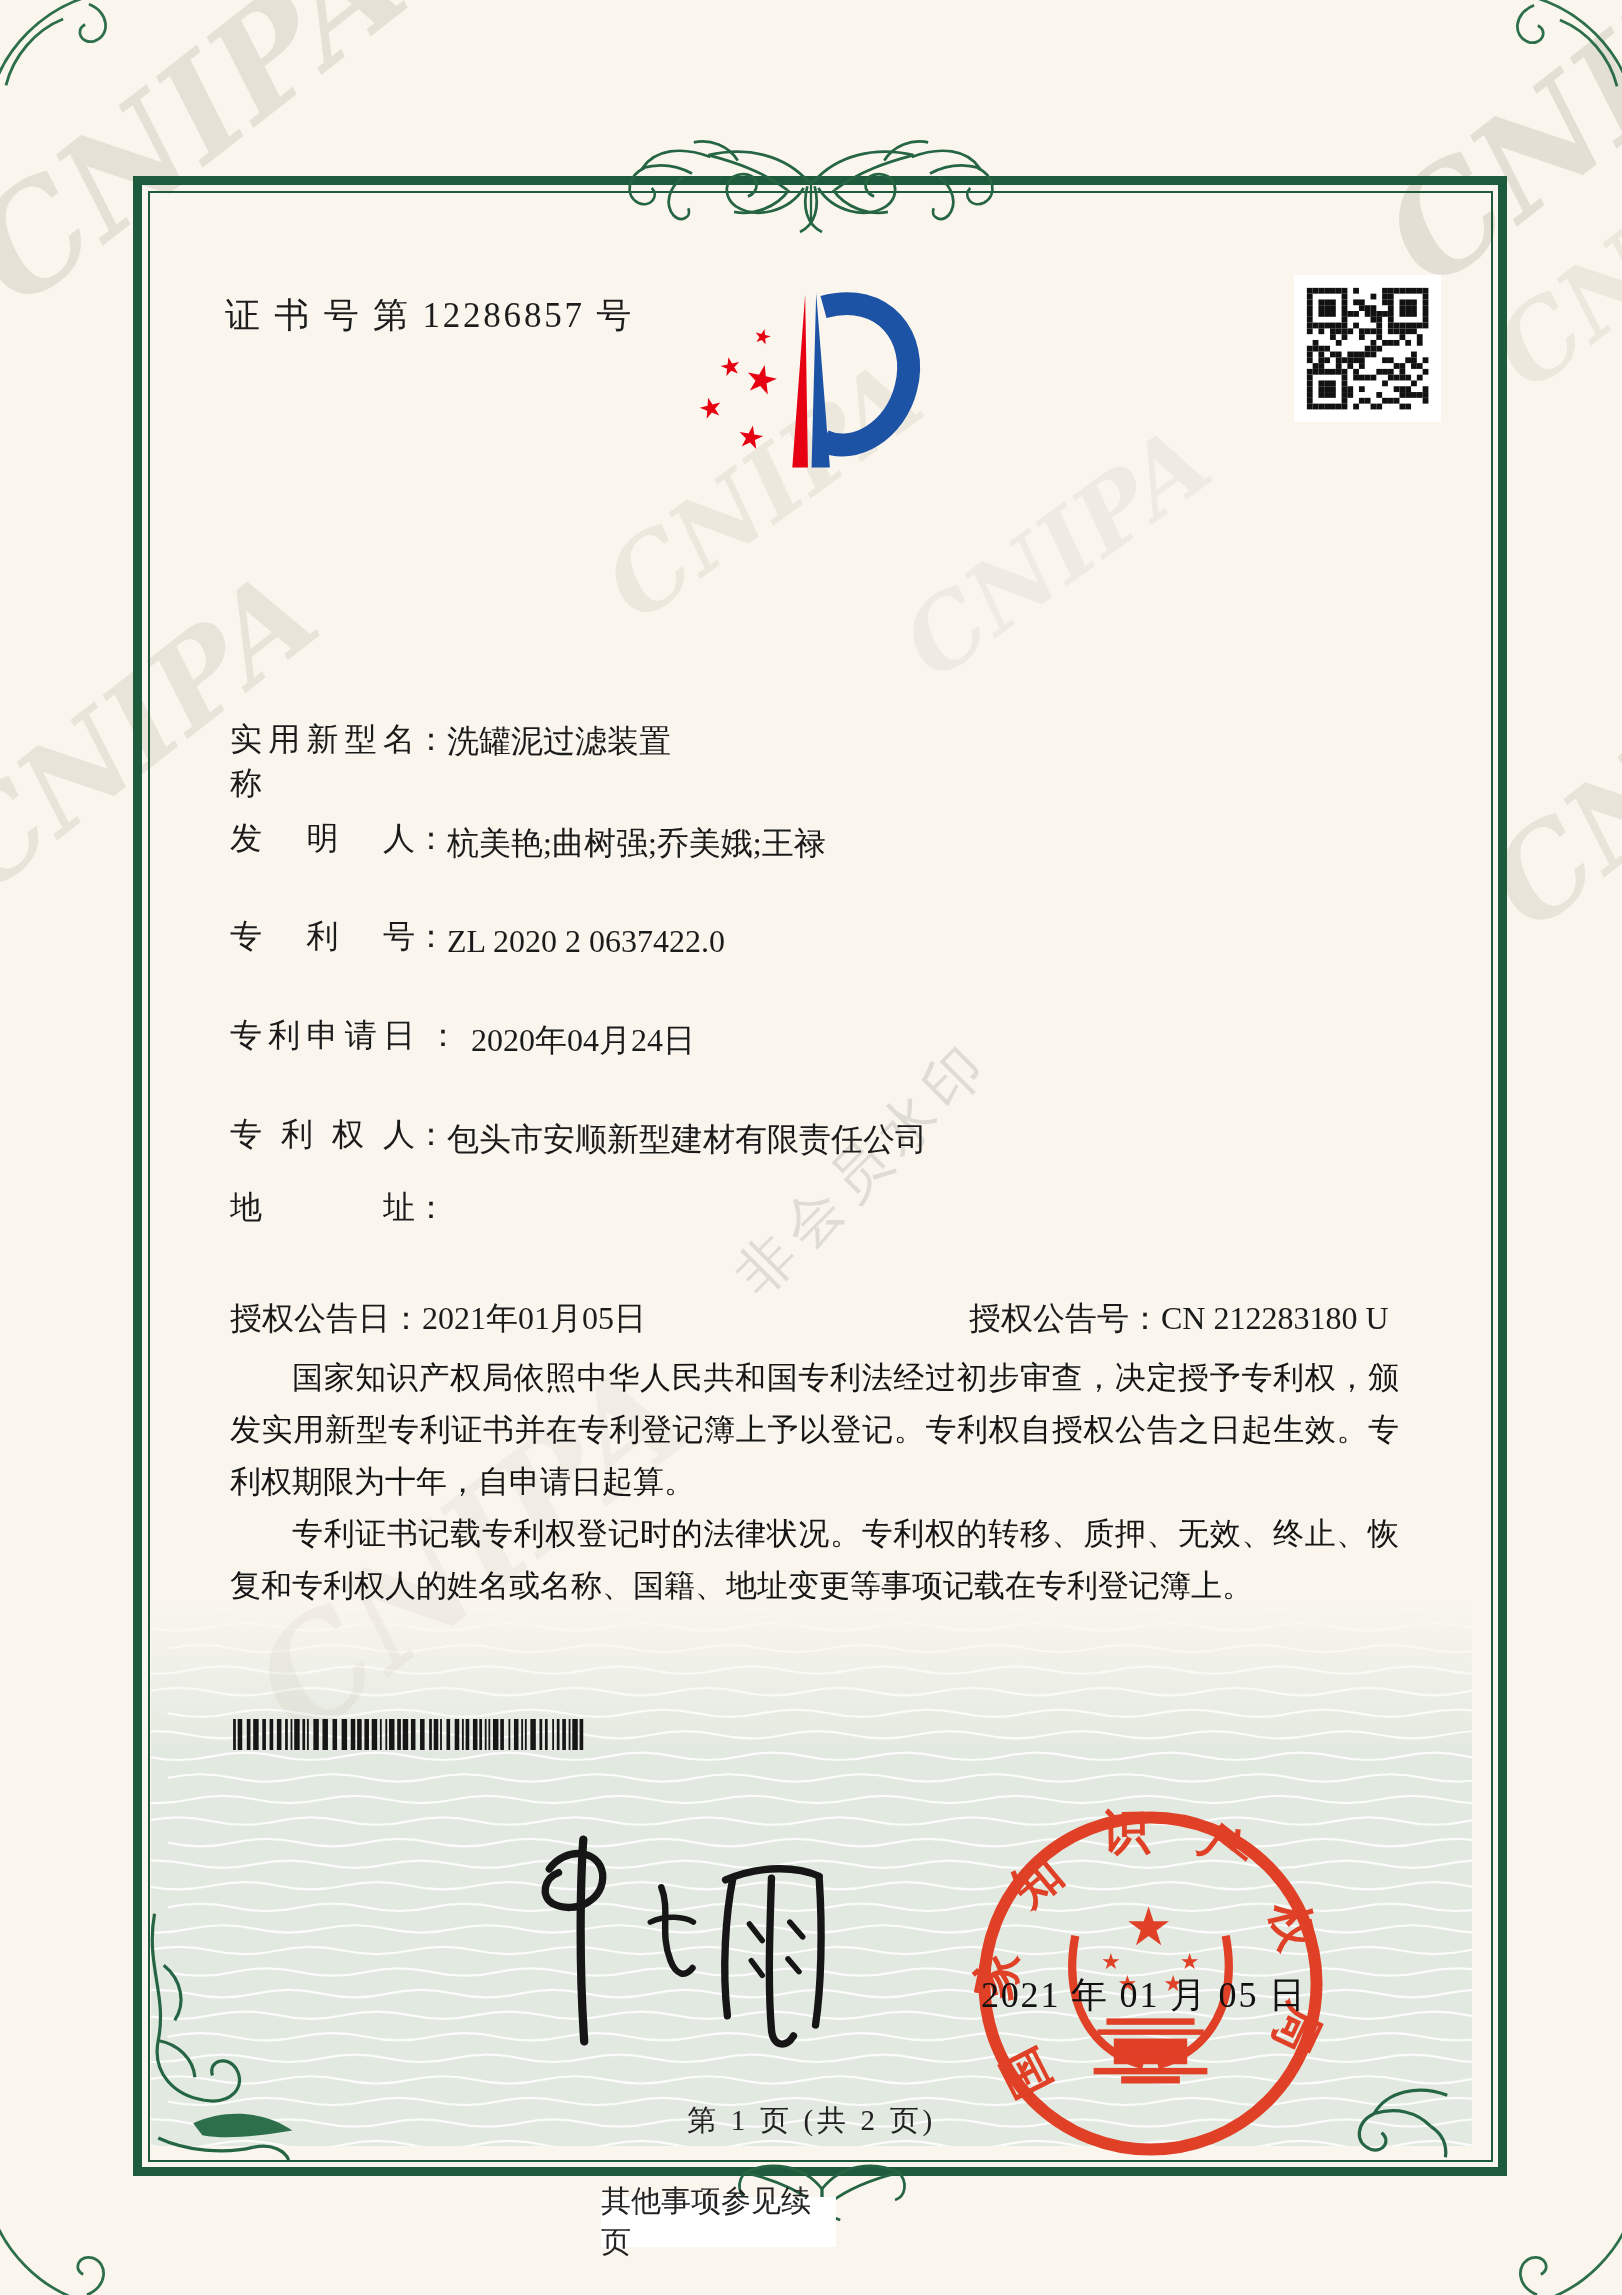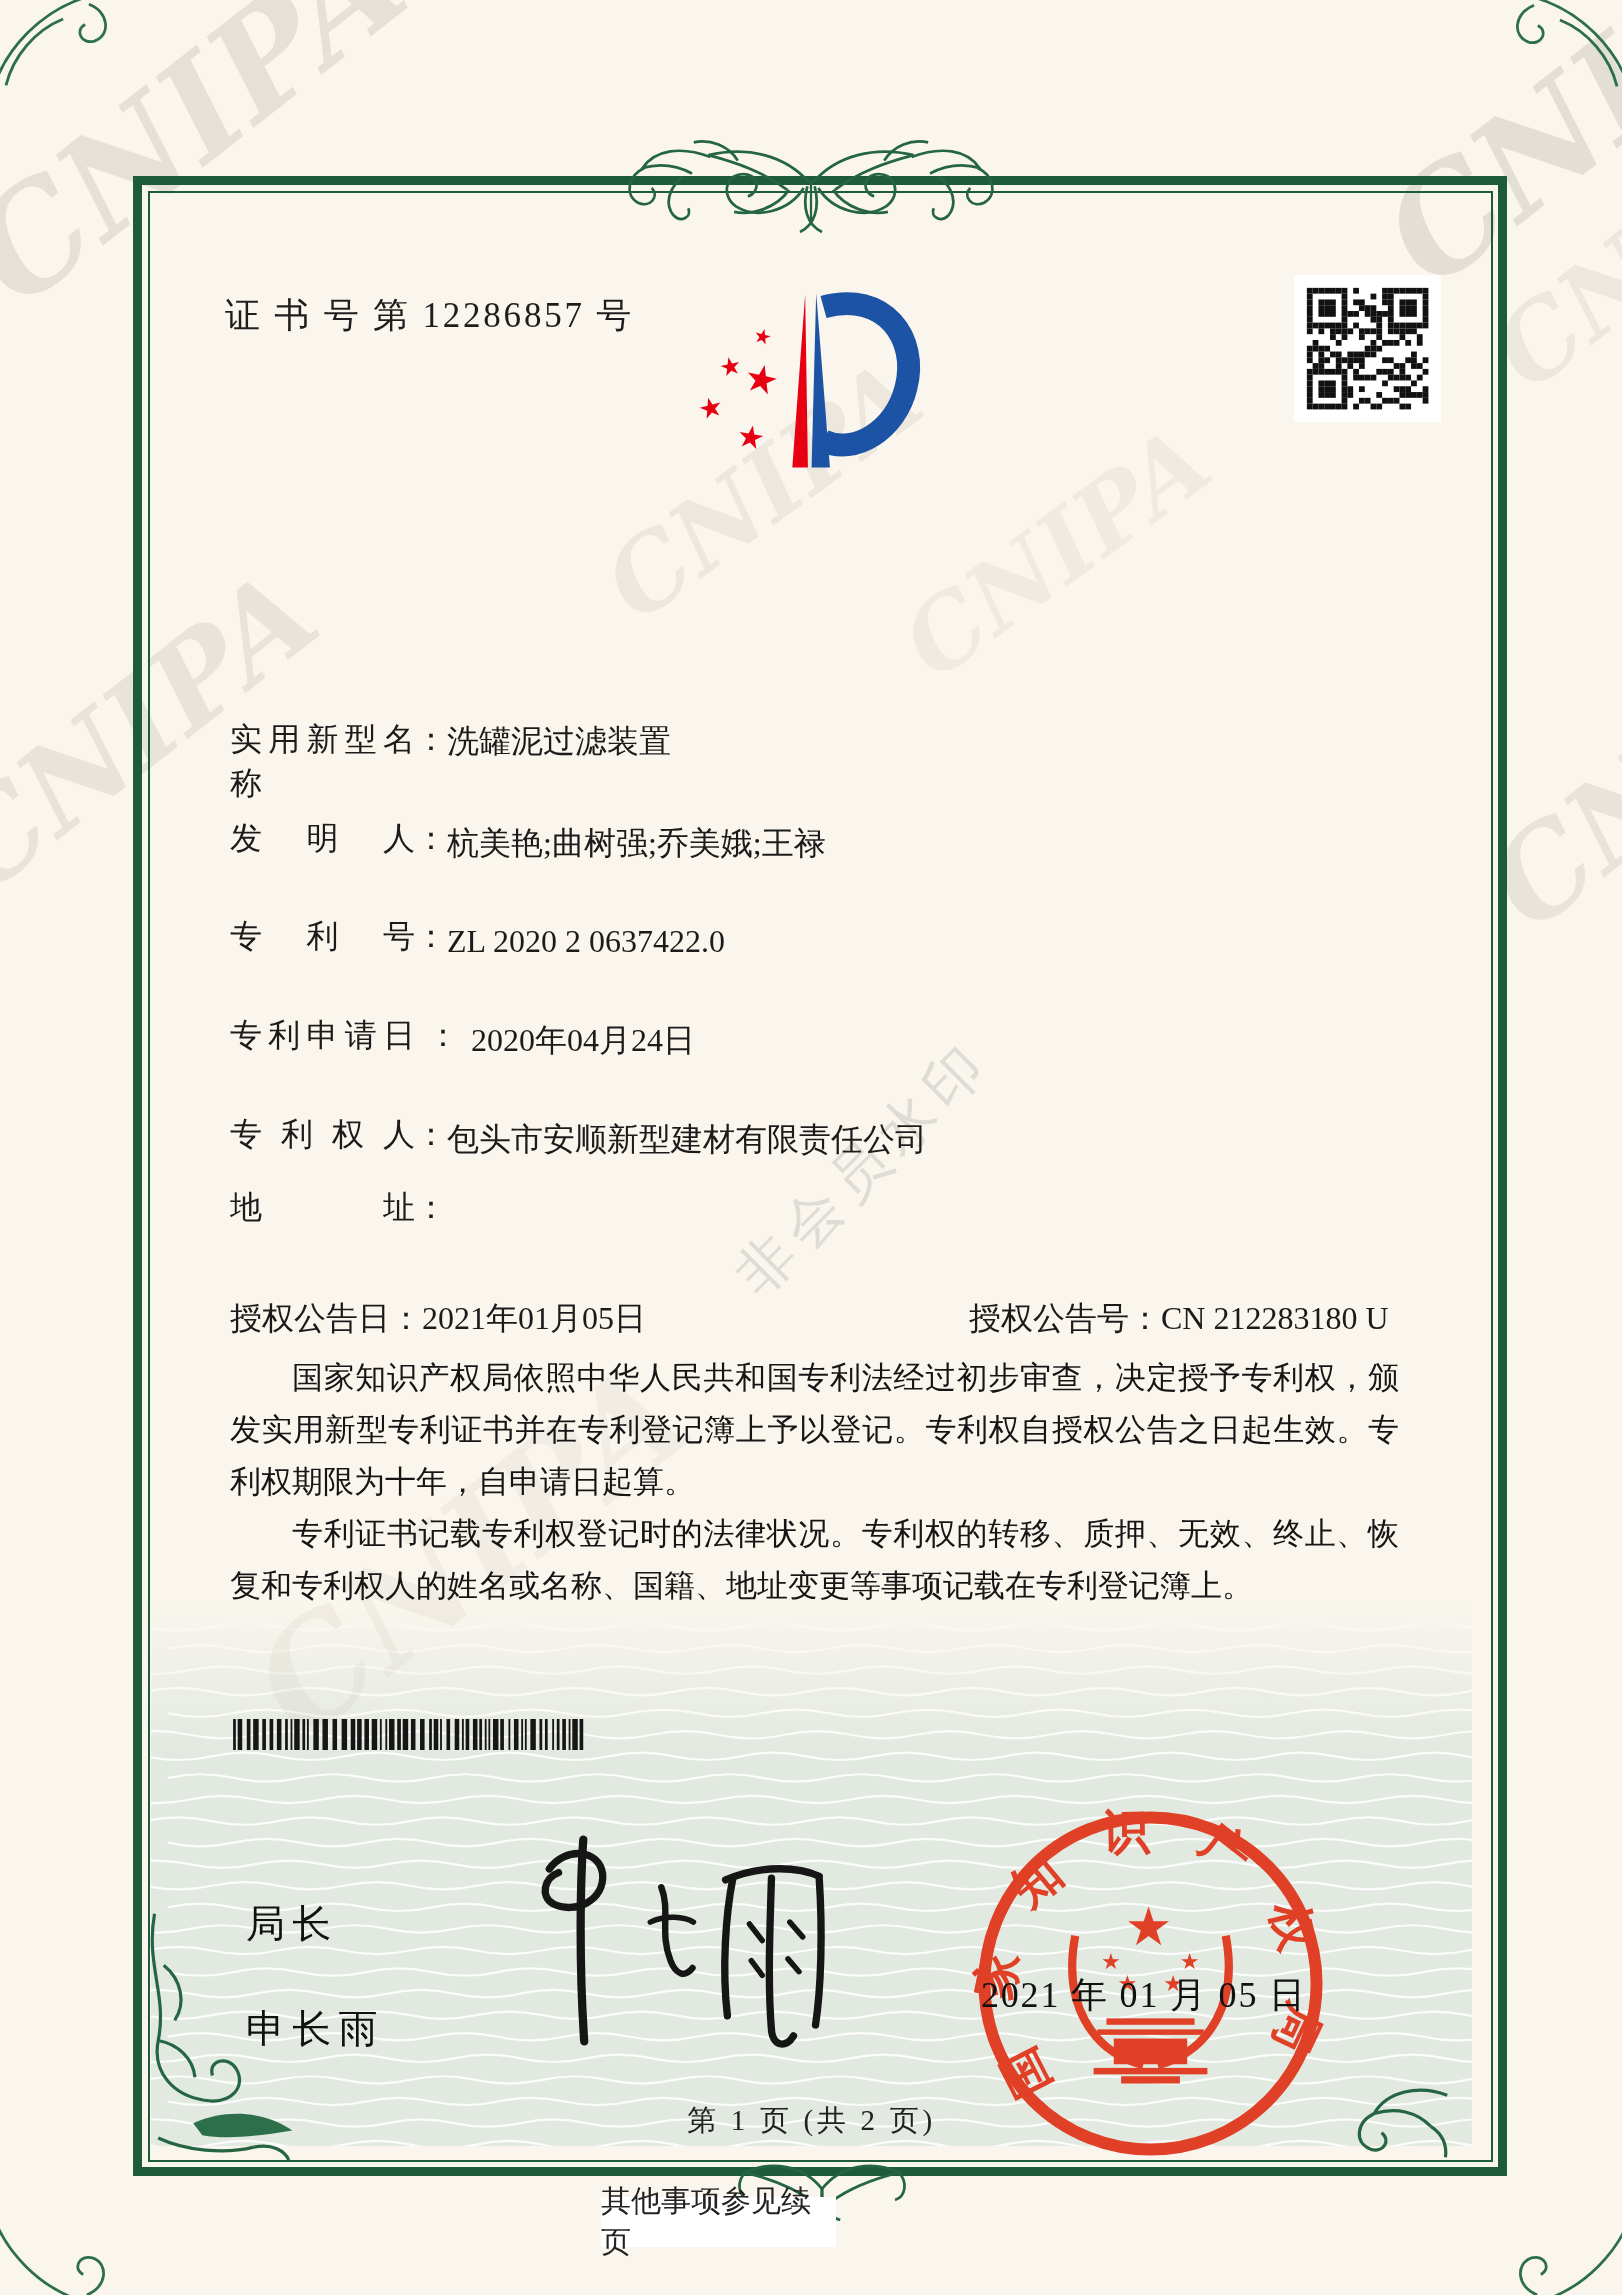--- a/index.html
+++ b/index.html
@@ -526,24 +526,20 @@
         <rect x="344" y="0" width="3" height="34" fill="#161616"></rect>
         <rect x="352" y="0" width="2" height="34" fill="#161616"></rect>
         <rect x="357" y="0" width="3" height="34" fill="#161616"></rect>
         <rect x="363" y="0" width="4" height="34" fill="#161616"></rect>
         <rect x="370" y="0" width="2" height="34" fill="#161616"></rect>
         <rect x="374" y="0" width="6" height="34" fill="#161616"></rect>
         <rect x="382" y="0" width="4" height="34" fill="#161616"></rect>
       </svg>
     </div>
 
-  <div class="signer">
-    <div>局长</div>
-    <div class="nm">申长雨</div>
-  </div>
 
   <div class="sig">
     <svg width="349" height="257" viewBox="0 0 380 280" stroke="#161616" fill="none" stroke-linecap="round">
       <path d="M95,18 C92,60 90,150 96,238" stroke-width="9"></path>
       <path d="M58,50 C75,26 112,28 116,55 C119,84 86,100 62,88 C48,80 52,60 68,54" stroke-width="8"></path>
       <path d="M180,70 C190,95 178,120 190,150 C196,166 206,168 214,158" stroke-width="7"></path>
       <path d="M168,108 C185,100 205,102 215,108" stroke-width="6"></path>
       <path d="M258,60 C250,100 246,160 252,210" stroke-width="8"></path>
       <path d="M250,62 C290,45 330,48 352,58" stroke-width="8"></path>
       <path d="M300,60 C298,120 296,180 300,225 C301,243 316,246 324,232" stroke-width="8"></path>

